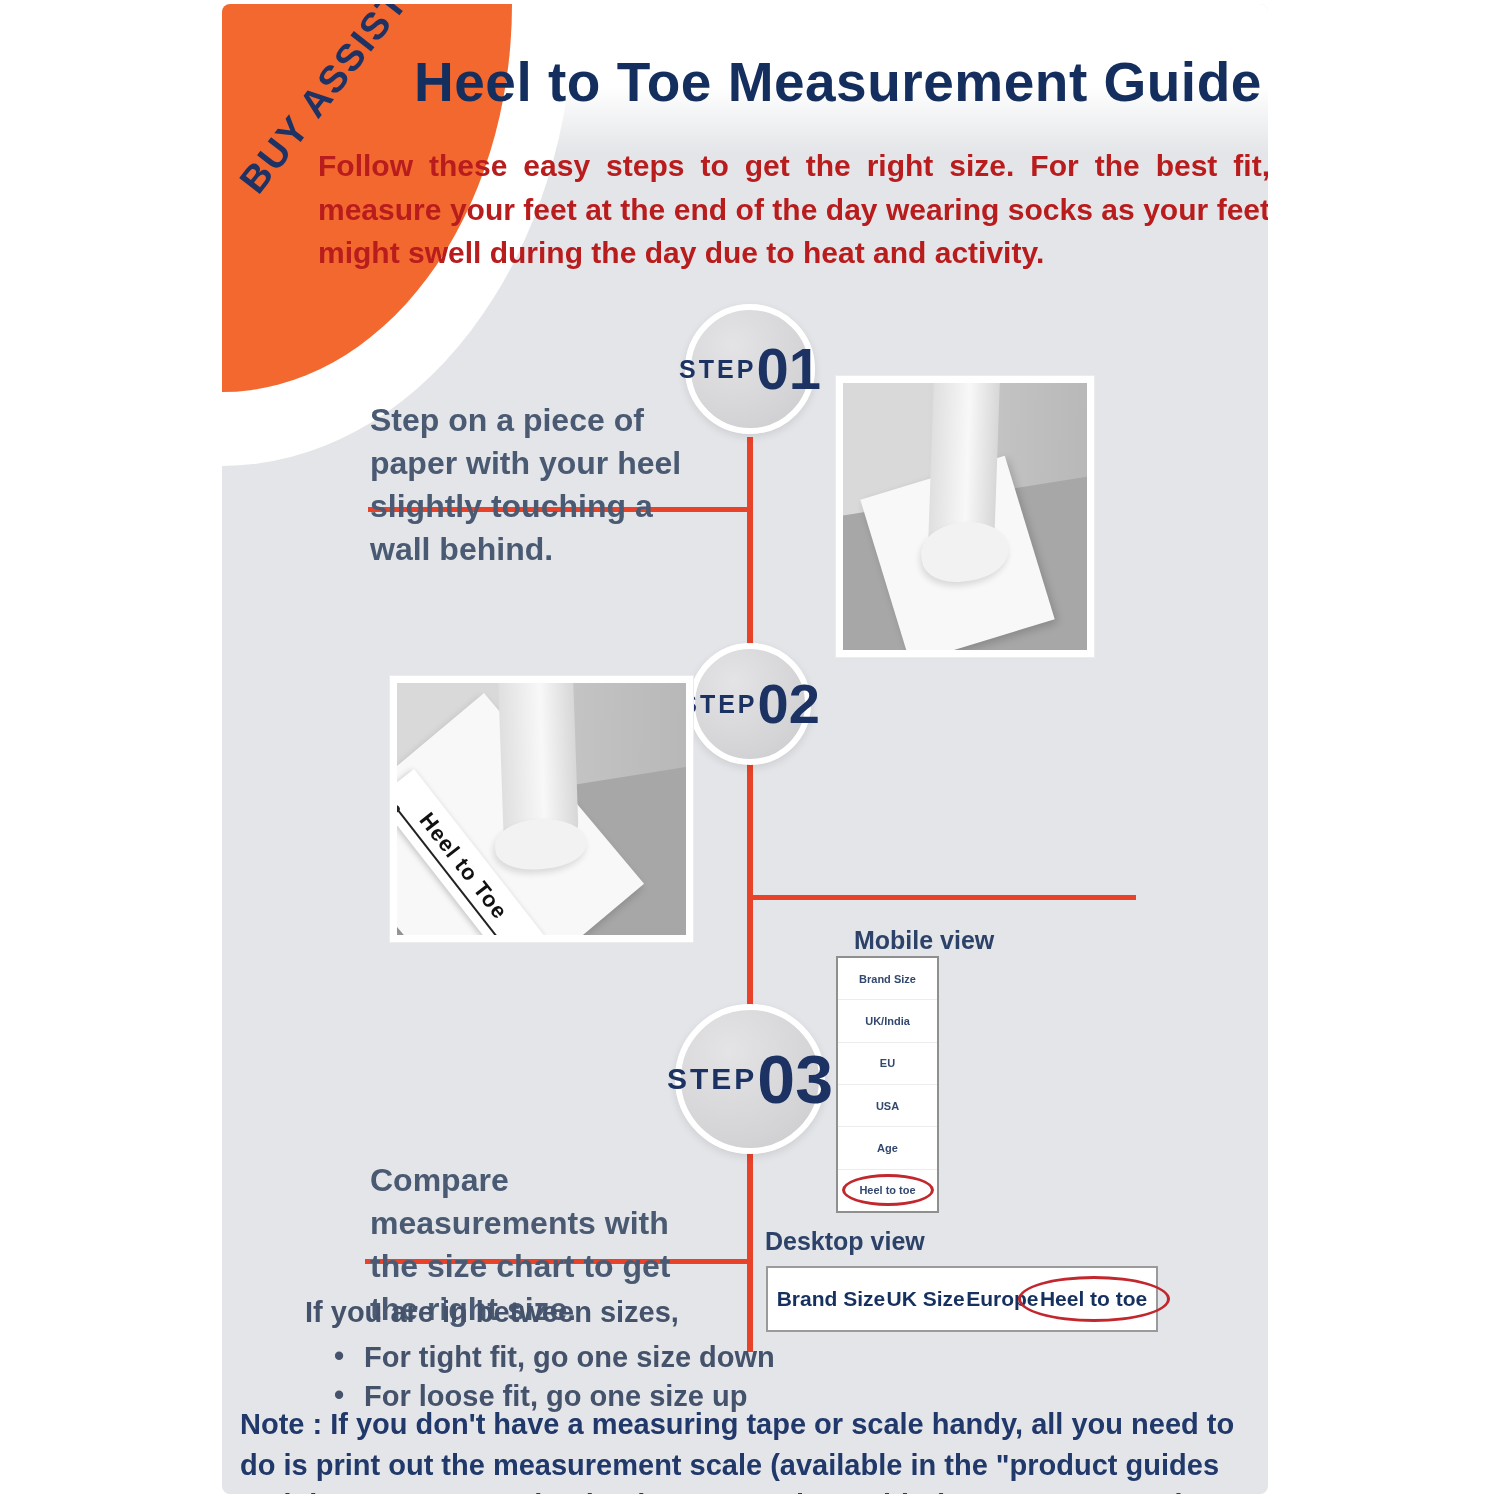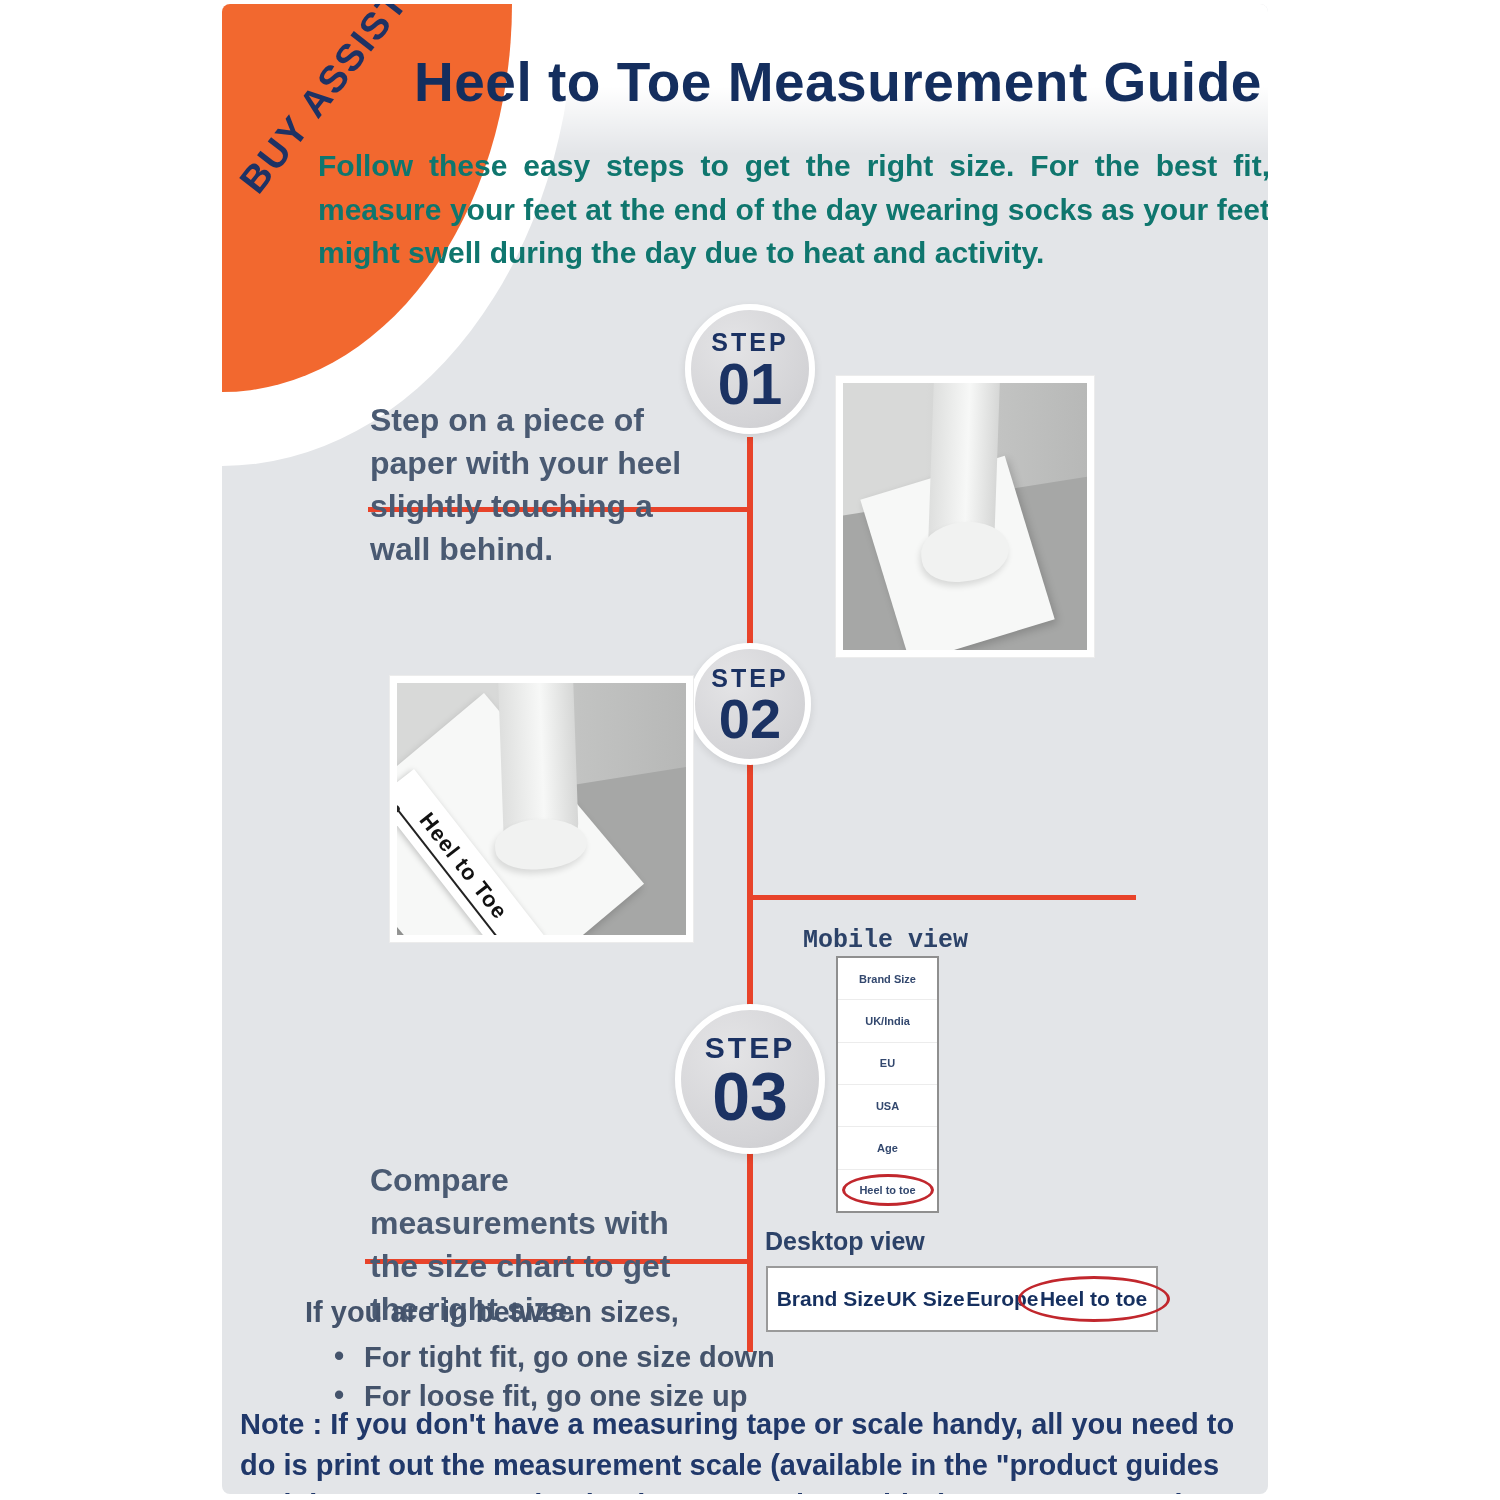--- a/index.html
+++ b/index.html
@@ -16,34 +16,34 @@
             border-radius:50%; background:#ffffff; }
   .corner-orange { position:absolute; left:-290px; top:-388px; width:580px; height:776px;
                    border-radius:50%; background:#f2682f; }
   .badge-text { position:absolute; left:-30px; top:66px; width:264px; text-align:center;
                 transform:rotate(-52deg); font-size:38px; font-weight:700; letter-spacing:2px;
                 color:#1e3264; }
 
   .page-title { position:absolute; left:192px; top:46px; font-size:55px; font-weight:700;
                 color:#142e5e; letter-spacing:.5px; }
   .intro { position:absolute; left:96px; top:140px; width:952px; font-size:30px; font-weight:700;
-           color:#0f766e; line-height:1.45; text-align:justify; }
+           color:#b91c1c; line-height:1.45; text-align:justify; }
 
   
   .vline { position:absolute; left:525px; width:6px; background:#e8432a; }
   .v1 { top:433px; height:208px; } .v2 { top:759px; height:243px; } .v3 { top:1148px; height:200px; }
   .hline { position:absolute; height:5px; background:#e8432a; }
   .h1 { left:146px; top:503px; width:382px; }
   .h2 { left:528px; top:891px; width:386px; }
   .h3 { left:143px; top:1255px; width:385px; }
 
   .step-circle { position:absolute; border-radius:50%; border:6px solid #ffffff;
                  background:radial-gradient(circle at 35% 30%, #e4e4e6, #d3d3d6 70%, #c9c9cc);
                  box-shadow:0 3px 8px rgba(0,0,0,.10);
-                 display:flex; flex-direction:column; align-items:center; justify-content:center;
+                 display:flex; flex-direction:row; align-items:center; justify-content:center;
                  color:#1b3263; }
   .c1 { left:463px; top:300px; width:130px; height:130px; }
   .c2 { left:467px; top:639px; width:122px; height:122px; }
   .c3 { left:453px; top:1000px; width:150px; height:150px; }
   .step-word { font-weight:700; letter-spacing:3px; }
   .c1 .step-word, .c2 .step-word { font-size:25px; } .c3 .step-word { font-size:30px; }
   .step-num { font-weight:700; line-height:.92; }
   .c1 .step-num { font-size:58px; } .c2 .step-num { font-size:56px; } .c3 .step-num { font-size:68px; }
 
   .step-text { position:absolute; font-size:32px; font-weight:700; color:#4a5a72; line-height:1.34; }
@@ -73,21 +73,21 @@
               transform:rotate(52deg); transform-origin:top left; box-shadow:0 2px 6px rgba(0,0,0,.22);
               display:flex; flex-direction:column; align-items:center; justify-content:center; }
   .p2-strip-label { color:#111; font-size:22px; font-weight:700; letter-spacing:1px; }
   .p2-measure { width:82%; border-top:2px solid #222; position:relative; margin-top:3px; }
   .p2-measure::before, .p2-measure::after { content:""; position:absolute; top:-4px; width:7px; height:7px;
               border-radius:50%; background:#222; }
   .p2-measure::before { left:-2px; } .p2-measure::after { right:-2px; }
 
   
   .mini-title { position:absolute; font-size:25px; font-weight:700; color:#2c4268; }
-  .mobile-label { left:581px; top:922px;font-family:Liberation Mono, monospace; }
+  .mobile-label { left:632px; top:922px; }
   .desktop-label { left:543px; top:1223px; }
   .mobile-card { position:absolute; left:614px; top:952px; width:103px; height:257px;
                  background:#ffffff; border:2px solid #8f8f8f; display:flex; flex-direction:column; }
   .m-row { flex:1; display:flex; align-items:center; justify-content:center; position:relative;
            font-size:11px; font-weight:700; color:#33486e; border-bottom:1px solid #ececec; }
   .m-row:last-child { border-bottom:none; }
   .m-ellipse { position:absolute; left:50%; top:50%; width:92px; height:32px;
                transform:translate(-50%,-50%); border:3px solid #c1272d; border-radius:50%; }
   .desktop-bar { position:absolute; left:544px; top:1262px; width:392px; height:66px;
                  background:#ffffff; border:2px solid #9a9a9a; display:flex; align-items:center;

